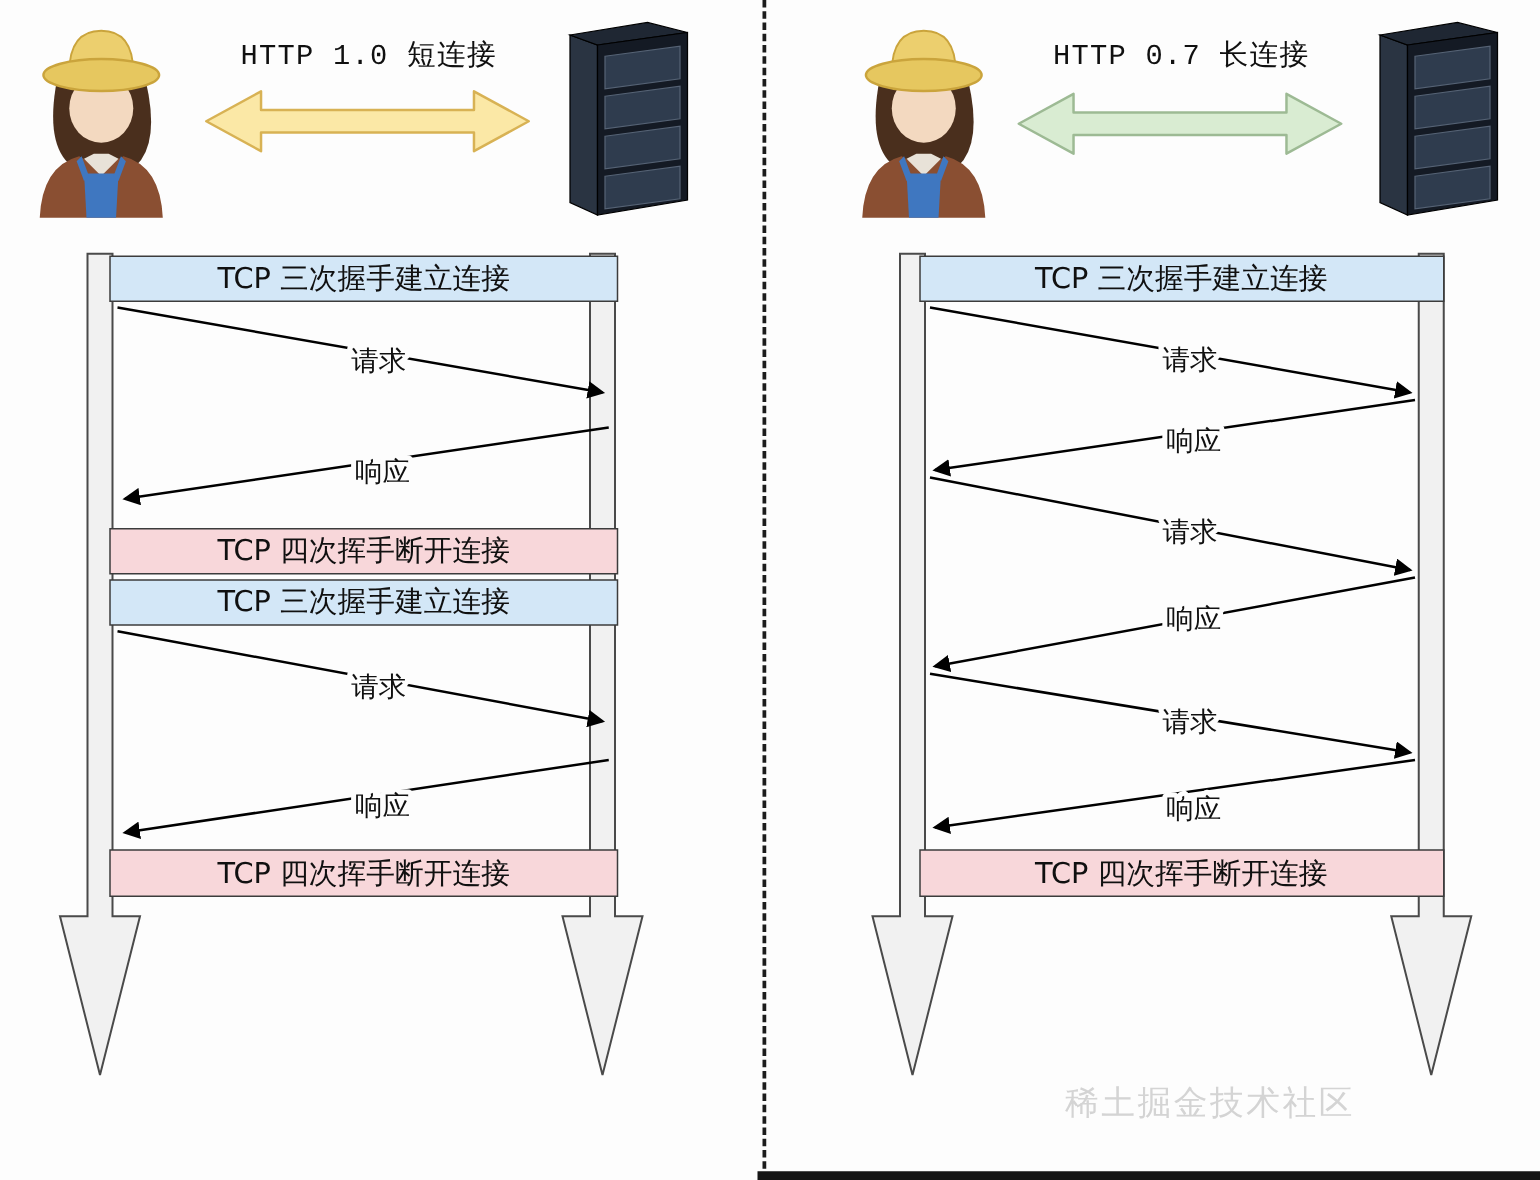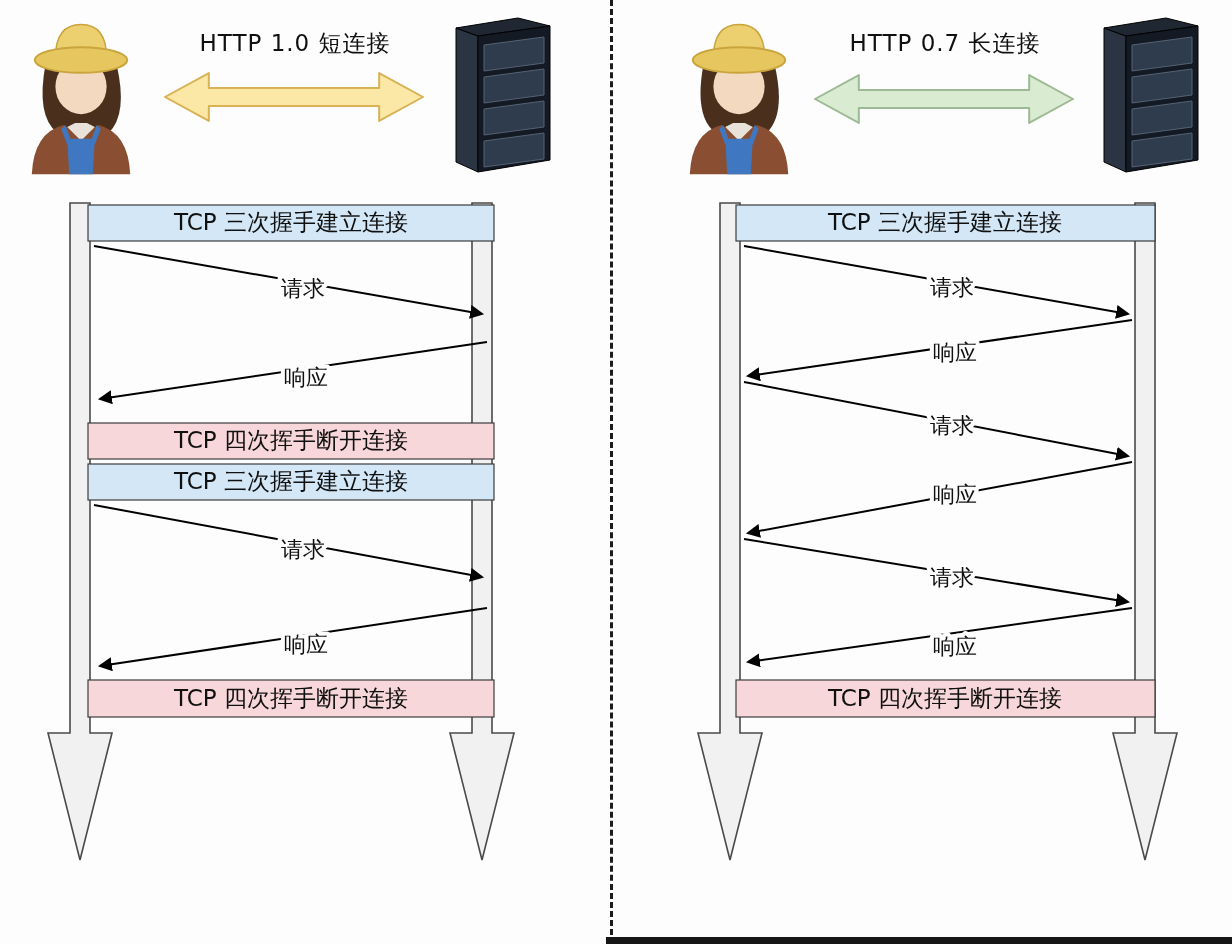--- a/index.html
+++ b/index.html
@@ -29,20 +29,21 @@
     border-left: 3px dashed #1c1c1c;
   }
   .abs { position: absolute; }
   .hdr-title {
     position: absolute;
     font-size: 23px;
     color: #101010;
     text-align: center;
     letter-spacing: 1px;
     white-space: nowrap;
+    font-family: Liberation Mono, monospace;
   }
   #diagram-svg { position: absolute; left: 0; top: 0; }
   svg text { font-family: "DejaVu Sans", "Liberation Sans", sans-serif; }
   .banner-text { font-size: 23px; fill: #101010; text-anchor: middle; }
   .msg-label {
     font-size: 22px; fill: #101010; text-anchor: middle;
     paint-order: stroke; stroke: #fdfdfd; stroke-width: 8px; stroke-linejoin: round;
   }
   .lifeline { fill: #f1f1f1; stroke: #4a4a4a; stroke-width: 1.6; stroke-linejoin: miter; }
   .banner-connect { fill: var(--connect); stroke: #3c3c3c; stroke-width: 1.2; }
@@ -185,16 +186,17 @@
       <line class="msg-line" x1="1132" y1="608" x2="748" y2="662" marker-end="url(#arrowhead)"></line>
       <text class="msg-label" x="955" y="654">响应</text>
 
       <rect class="banner-disconnect" x="736" y="680" width="419" height="37"></rect>
       <text class="banner-text" x="945" y="706">TCP 四次挥手断开连接</text>
     </g>
   </svg>
 
   <div class="divider"></div>
 
+  <div class="wm-secondary">稀土掘金技术社区</div>
 
   <div class="bottom-strip"></div>
 
 </div>
 
 </body></html>

